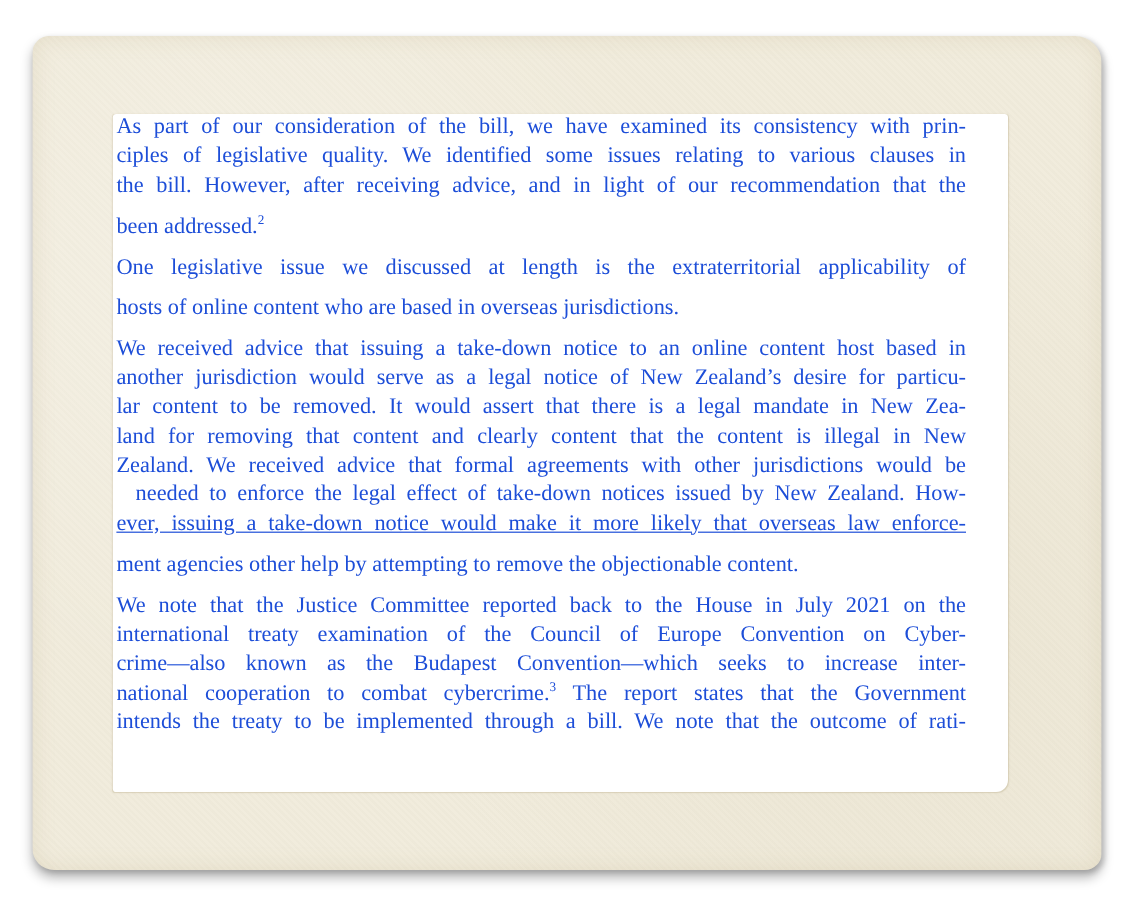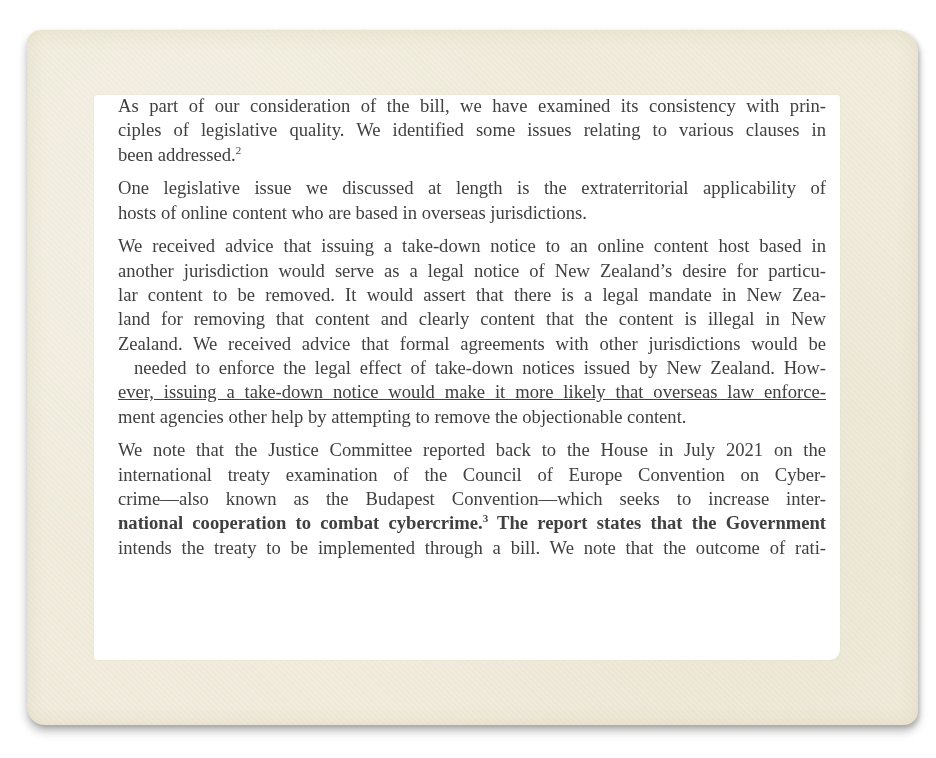--- a/index.html
+++ b/index.html
@@ -32,59 +32,61 @@
     left: 94px;
     top: 95px;
     width: 746px;
     height: 565px;
     background: #ffffff;
     border-radius: 3px 3px 10px 3px;
     box-shadow: 0 0 1px rgba(200,190,160,0.6);
   }
   .text {
     position: absolute;
-    left: 118px;
+    left: 97px;
     top: 94px;
     width: 708px;
     font-family: "Liberation Serif", "DejaVu Serif", serif;
     font-size: 18.6px;
     line-height: 24.3px;
-    color: #404040;
+    color: #1d4ed8;
   }
   .text p {
     margin: 0 0 9.5px 0;
     text-align: justify;
     text-align-last: justify;
     hyphens: manual;
   }
   .text p .line {
     display: block;
     text-align: justify;
     text-align-last: justify;
     white-space: nowrap;
   }
   .text p .line.last {
     text-align-last: left;
+    margin-top: 10px;
   }
   sup {
     font-size: 11px;
     line-height: 0;
     vertical-align: 7px;
   }
 </style>
 </head>
 <body>
 
 <div class="frame"></div>
 <div class="panel"></div>
 
 <div class="text">
   <p>
     <span class="line" style="word-spacing: 0px;">As part of our consideration of the bill, we have examined its consistency with prin-</span>
     <span class="line" style="word-spacing: 0px;">ciples of legislative quality. We identified some issues relating to various clauses in</span>
+    <span class="line" style="word-spacing: 0px;">the bill. However, after receiving advice, and in light of our recommendation that the</span>
     <span class="line last"><span>been addressed.</span><sup>2</sup></span>
   </p>
 
   <p>
     <span class="line" style="word-spacing: 0px;">One legislative issue we discussed at length is the extraterritorial applicability of</span>
     <span class="line last">hosts of online content who are based in overseas jurisdictions.</span>
   </p>
 
   <p>
     <span class="line" style="word-spacing: 0px;">We received advice that issuing a take-down notice to an online content host based in</span>
@@ -94,16 +96,16 @@
     <span class="line" style="word-spacing: 0px;">Zealand. We received advice that formal agreements with other jurisdictions would be</span>
     <span class="line" style="word-spacing: 0px; margin-left: 16px;">needed to enforce the legal effect of take-down notices issued by New Zealand. How-</span>
     <span class="line" style="word-spacing: 0px; text-decoration: underline;">ever, issuing a take-down notice would make it more likely that overseas law enforce-</span>
     <span class="line last">ment agencies other help by attempting to remove the objectionable content.</span>
   </p>
 
   <p>
     <span class="line" style="word-spacing: 0px;">We note that the Justice Committee reported back to the House in July 2021 on the</span>
     <span class="line" style="word-spacing: 0px;">international treaty examination of the Council of Europe Convention on Cyber-</span>
     <span class="line" style="word-spacing: 0px;">crime—also known as the Budapest Convention—which seeks to increase inter-</span>
-    <span class="line" style="word-spacing: 0.0015625px; font-weight: bold;"><span>national cooperation to combat cybercrime.</span><sup>3</sup><span> The report states that the Government</span></span>
+    <span class="line" style="word-spacing: 0.0015625px;"><span>national cooperation to combat cybercrime.</span><sup>3</sup><span> The report states that the Government</span></span>
     <span class="line" style="word-spacing: 0px;">intends the treaty to be implemented through a bill. We note that the outcome of rati-</span>
   </p>
 </div>
 
 </body></html>

